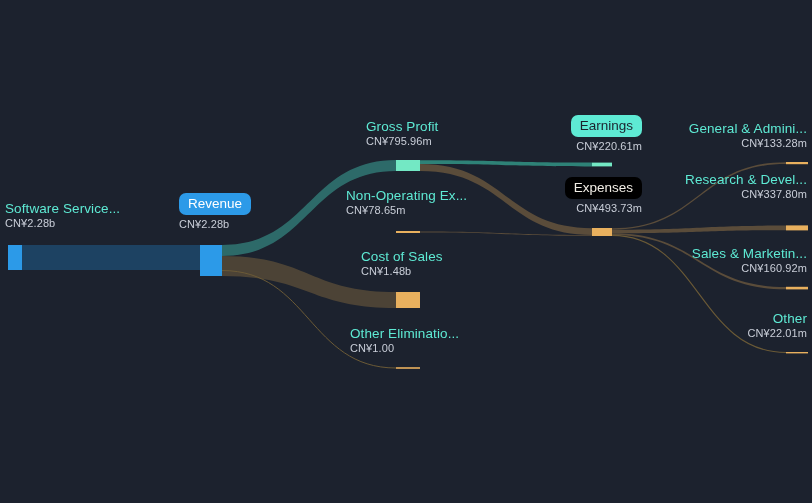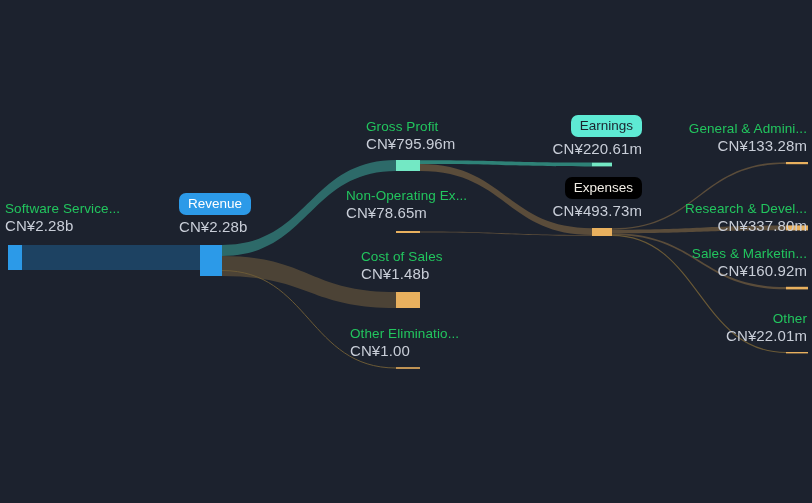--- a/index.html
+++ b/index.html
@@ -22,25 +22,25 @@
     width: 812px;
     height: 503px;
   }
   .label-group {
     position: absolute;
     white-space: nowrap;
     line-height: 1.18;
   }
   .node-title {
     font-size: 13.5px;
-    color: #22c55e;
+    color: #5eead4;
     letter-spacing: 0.1px;
   }
   .node-value {
-    font-size: 15px;
+    font-size: 11px;
     color: #c9ced8;
     letter-spacing: 0.1px;
   }
   .align-left  { text-align: left; }
   .align-right { text-align: right; }
   .badge {
     display: inline-block;
     border-radius: 7px;
     padding: 3px 9px 4px 9px;
     font-size: 13.5px;
@@ -174,21 +174,21 @@
       <span class="badge badge-expenses">Expenses</span>
     </div>
     <div class="node-value" style="margin-top:3px;">CN¥493.73m</div>
   </div>
 
   <div class="label-group align-right" style="left:620px; top:121px; width:187px;">
     <div class="node-title">General &amp; Admini...</div>
     <div class="node-value">CN¥133.28m</div>
   </div>
 
-  <div class="label-group align-right" style="left:620px; top:201px; width:187px;">
+  <div class="label-group align-right" style="left:620px; top:172px; width:187px;">
     <div class="node-title">Research &amp; Devel...</div>
     <div class="node-value">CN¥337.80m</div>
   </div>
 
   <div class="label-group align-right" style="left:620px; top:246px; width:187px;">
     <div class="node-title">Sales &amp; Marketin...</div>
     <div class="node-value">CN¥160.92m</div>
   </div>
 
   <div class="label-group align-right" style="left:620px; top:311px; width:187px;">

